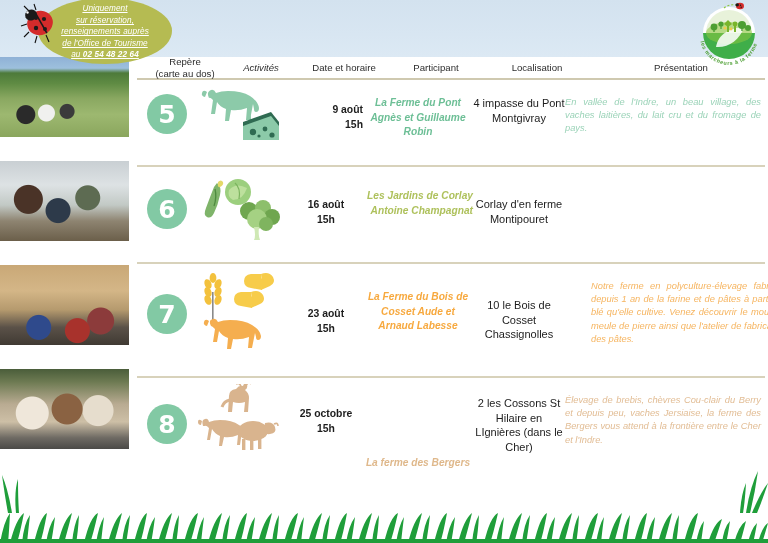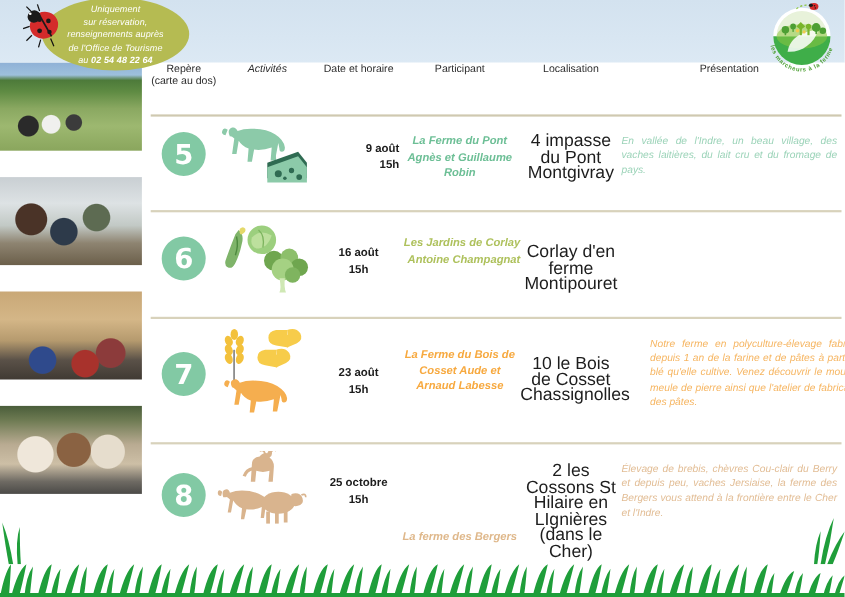--- a/index.html
+++ b/index.html
@@ -22,20 +22,21 @@
   .badge-wrap{position:absolute;left:14px;top:-2px;width:160px;height:68px;z-index:6;}
   .badge-oval{
     position:absolute;left:24px;top:0;width:134px;height:66px;border-radius:50%;
     background:#b5bb52;
   }
   .badge-text{
     position:absolute;left:28px;top:4px;width:126px;height:60px;
     display:flex;flex-direction:column;align-items:center;justify-content:center;
     color:#ffffff;font-style:italic;font-size:8.2px;line-height:11.4px;text-align:center;
     letter-spacing:.1px;
+    text-decoration:underline;
   }
   .badge-text b{font-style:italic;font-weight:bold;}
   .ladybug{position:absolute;left:6px;top:4px;width:46px;height:46px;}
 
   
   .logo{position:absolute;right:4px;top:0px;width:70px;height:66px;z-index:6;}
 
   
   .photos{position:absolute;left:0;top:57px;width:129px;}
   .photo{width:129px;height:80px;position:relative;overflow:hidden;margin-bottom:24px;}
@@ -56,33 +57,33 @@
      radial-gradient(circle at 78% 70%, #8c3b3b 0 13px, transparent 14px),
      linear-gradient(180deg,#c9a877 0%,#d4b687 32%,#b59a6e 56%,#5a5148 78%,#403a33 100%);}
   .ph4{background:
      radial-gradient(circle at 25% 55%, #efe7da 0 16px, transparent 17px),
      radial-gradient(circle at 52% 50%, #8a6242 0 15px, transparent 16px),
      radial-gradient(circle at 76% 52%, #e6ddcd 0 15px, transparent 16px),
      linear-gradient(180deg,#4a5d3a 0%,#6d7a52 16%,#b9ab92 44%,#cdbfa6 66%,#6e6a63 86%,#4b4a47 100%);}
 
   
   .table{position:absolute;left:137px;top:57px;width:628px;}
-  .thead{display:flex;height:47px;}
+  .thead{display:flex;height:21px;align-items:center;margin-left:18px;}
   .thead .th{
     font-size:9.6px;color:#2d2d2d;text-align:center;line-height:11.4px;
   }
   .rule{height:2px;background:#d8d2bb;margin:0;}
   .rule-top{height:2px;background:#cfc9b0;}
 
   .row{display:flex;align-items:flex-start;position:relative;}
   .c-rep{width:60px;flex:0 0 60px;display:flex;justify-content:center;padding-top:14px;}
   .c-act{width:92px;flex:0 0 92px;position:relative;height:100%;}
   .c-date{width:74px;flex:0 0 74px;text-align:center;font-size:10.4px;font-weight:bold;color:#1d1d1d;line-height:15px;}
   .c-part{width:110px;flex:0 0 110px;text-align:center;font-size:10.2px;font-style:italic;font-weight:bold;line-height:14.5px;}
-  .c-loc{width:92px;flex:0 0 92px;text-align:center;font-size:16px;color:#1d1d1d;line-height:14.5px;}
+  .c-loc{width:92px;flex:0 0 92px;text-align:center;font-size:11px;color:#1d1d1d;line-height:14.5px;}
   .c-pres{width:196px;flex:0 0 196px;text-align:justify;font-size:9.3px;font-style:italic;line-height:13.2px;padding-right:4px;}
 
   .badge-num{
     width:40px;height:40px;border-radius:50%;background:#82c9a4;
     display:flex;align-items:center;justify-content:center;
     color:#ffffff;font-size:25px;font-weight:bold;font-family:"DejaVu Sans",sans-serif;
     line-height:1;
   }
   .icons{position:relative;width:92px;height:100%;}
   .icons svg{position:absolute;}

